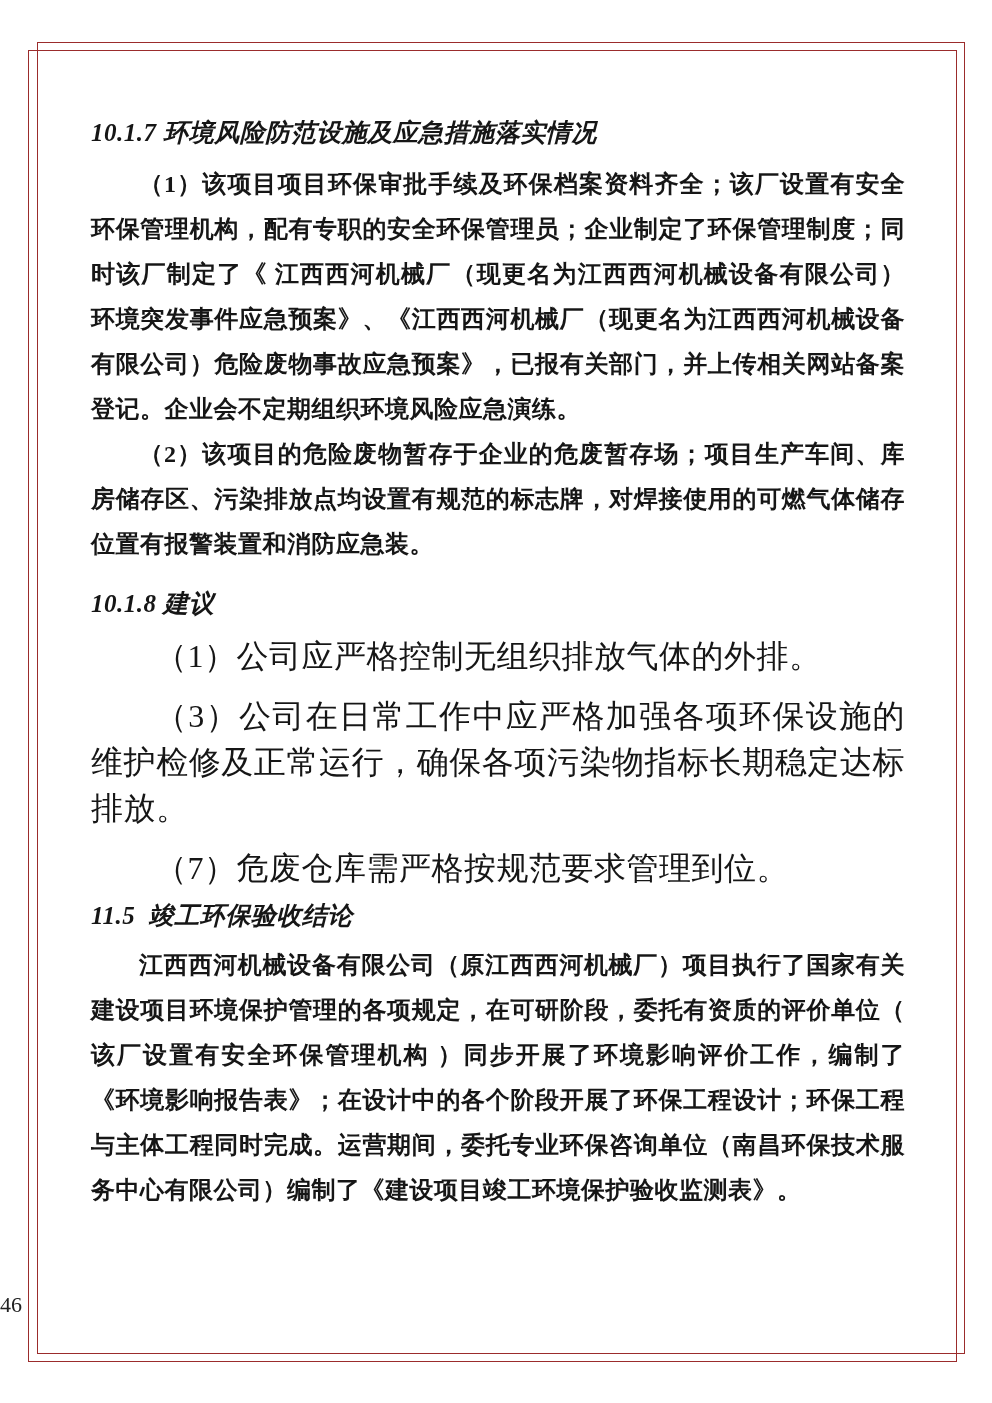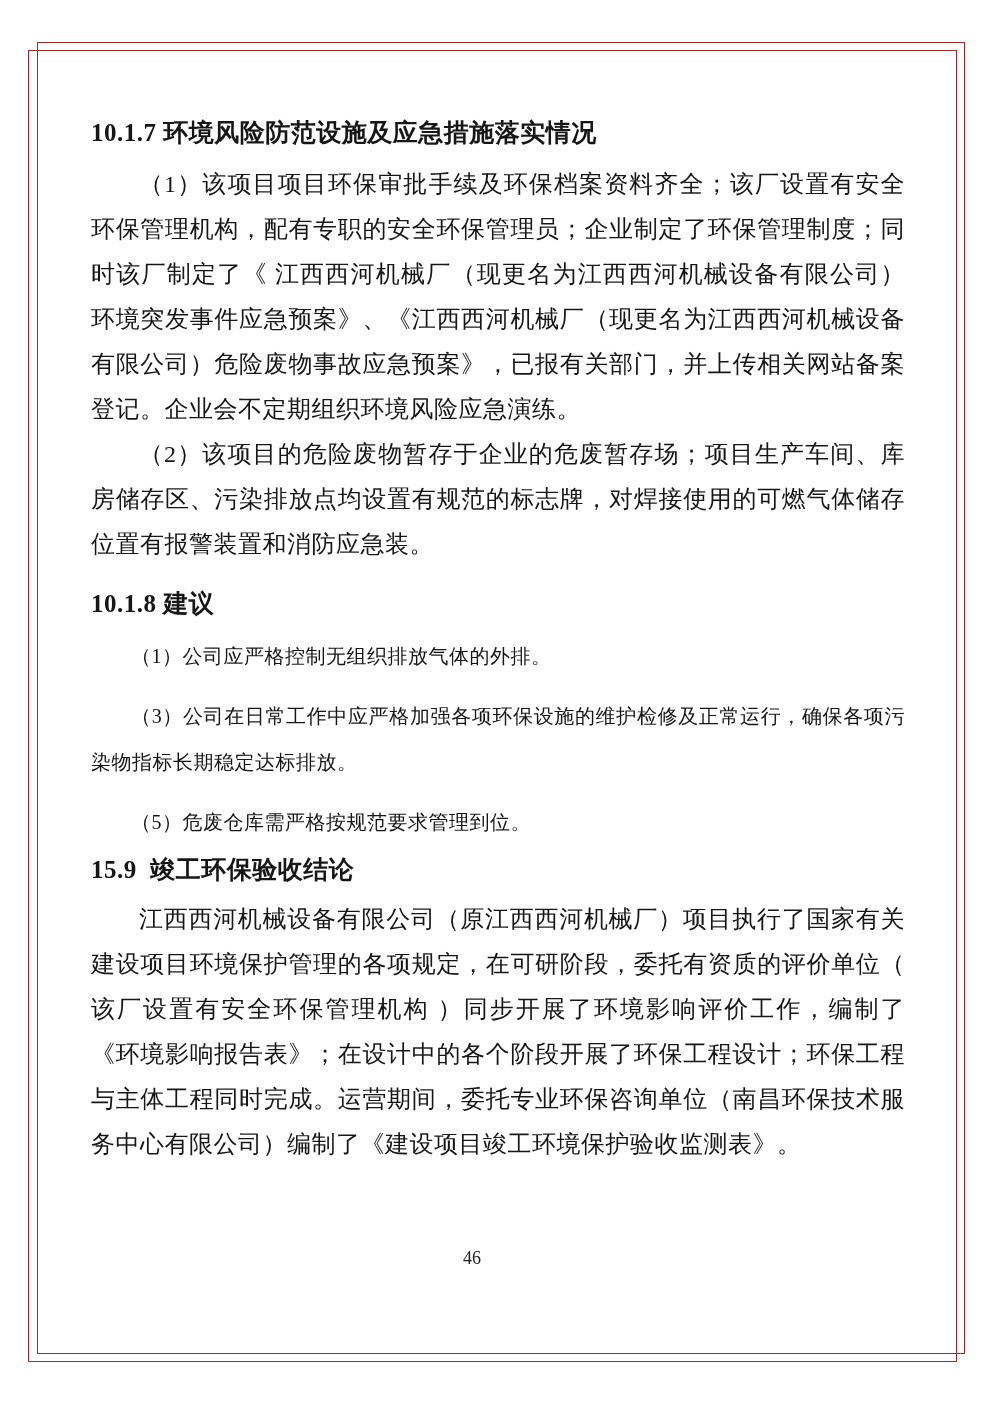--- a/index.html
+++ b/index.html
@@ -40,56 +40,57 @@
     top: 118px;
     width: 814px;
   }
   .heading {
     font-size: 25px;
     font-weight: bold;
     line-height: 30px;
     margin: 0;
     white-space: pre-wrap;
     letter-spacing: 0.5px;
+    font-style: italic;
   }
   .heading.h-1018 {
     margin-top: 22px;
   }
   .heading.h-102 {
     margin-top: 10px;
   }
   .para {
     font-size: 24px;
     line-height: 45px;
     text-align: justify;
     text-indent: 2em;
     margin: 0;
     letter-spacing: 0.5px;
+    font-weight: bold;
   }
   .para.first {
     margin-top: 14px;
   }
   .suggestion {
-    font-size: 20px;
+    font-size: 32px;
     line-height: 46px;
     text-align: justify;
     text-indent: 2em;
     margin: 14px 0 0 0;
     letter-spacing: 0.5px;
   }
   .para.concl {
     margin-top: 12px;
   }
   .page-number {
     position: absolute;
     left: 0;
-    top: 1248px;
+    top: 1292px;
     width: 944px;
-    text-align: center;
-    font-size: 18px;
+    font-size: 22px;
     color: #222222;
   }
 </style>
 </head>
 <body>
 
 <div class="page">
 
   <div class="frame outer"></div>
   <div class="frame inner"></div>
@@ -101,24 +102,24 @@
     <p class="para first">（1）该项目项目环保审批手续及环保档案资料齐全；该厂设置有安全环保管理机构，配有专职的安全环保管理员；企业制定了环保管理制度；同时该厂制定了《 江西西河机械厂（现更名为江西西河机械设备有限公司）环境突发事件应急预案》、《江西西河机械厂（现更名为江西西河机械设备有限公司）危险废物事故应急预案》，已报有关部门，并上传相关网站备案登记。企业会不定期组织环境风险应急演练。</p>
 
     <p class="para">（2）该项目的危险废物暂存于企业的危废暂存场；项目生产车间、库房储存区、污染排放点均设置有规范的标志牌，对焊接使用的可燃气体储存位置有报警装置和消防应急装。</p>
 
     <div class="heading h-1018">10.1.8 建议</div>
 
     <p class="suggestion">（1）公司应严格控制无组织排放气体的外排。</p>
 
     <p class="suggestion">（3）公司在日常工作中应严格加强各项环保设施的维护检修及正常运行，确保各项污染物指标长期稳定达标排放。</p>
 
-    <p class="suggestion">（5）危废仓库需严格按规范要求管理到位。</p>
+    <p class="suggestion">（7）危废仓库需严格按规范要求管理到位。</p>
 
 
-    <div class="heading h-102">15.9  竣工环保验收结论</div>
+    <div class="heading h-102">11.5  竣工环保验收结论</div>
 
     <p class="para concl">江西西河机械设备有限公司（原江西西河机械厂）项目执行了国家有关建设项目环境保护管理的各项规定，在可研阶段，委托有资质的评价单位（ 该厂设置有安全环保管理机构 ）同步开展了环境影响评价工作，编制了《环境影响报告表》；在设计中的各个阶段开展了环保工程设计；环保工程与主体工程同时完成。运营期间，委托专业环保咨询单位（南昌环保技术服务中心有限公司）编制了《建设项目竣工环境保护验收监测表》。</p>
 
   </div>
 
   <div class="page-number">46</div>
 
 </div>
 
 </body></html>

